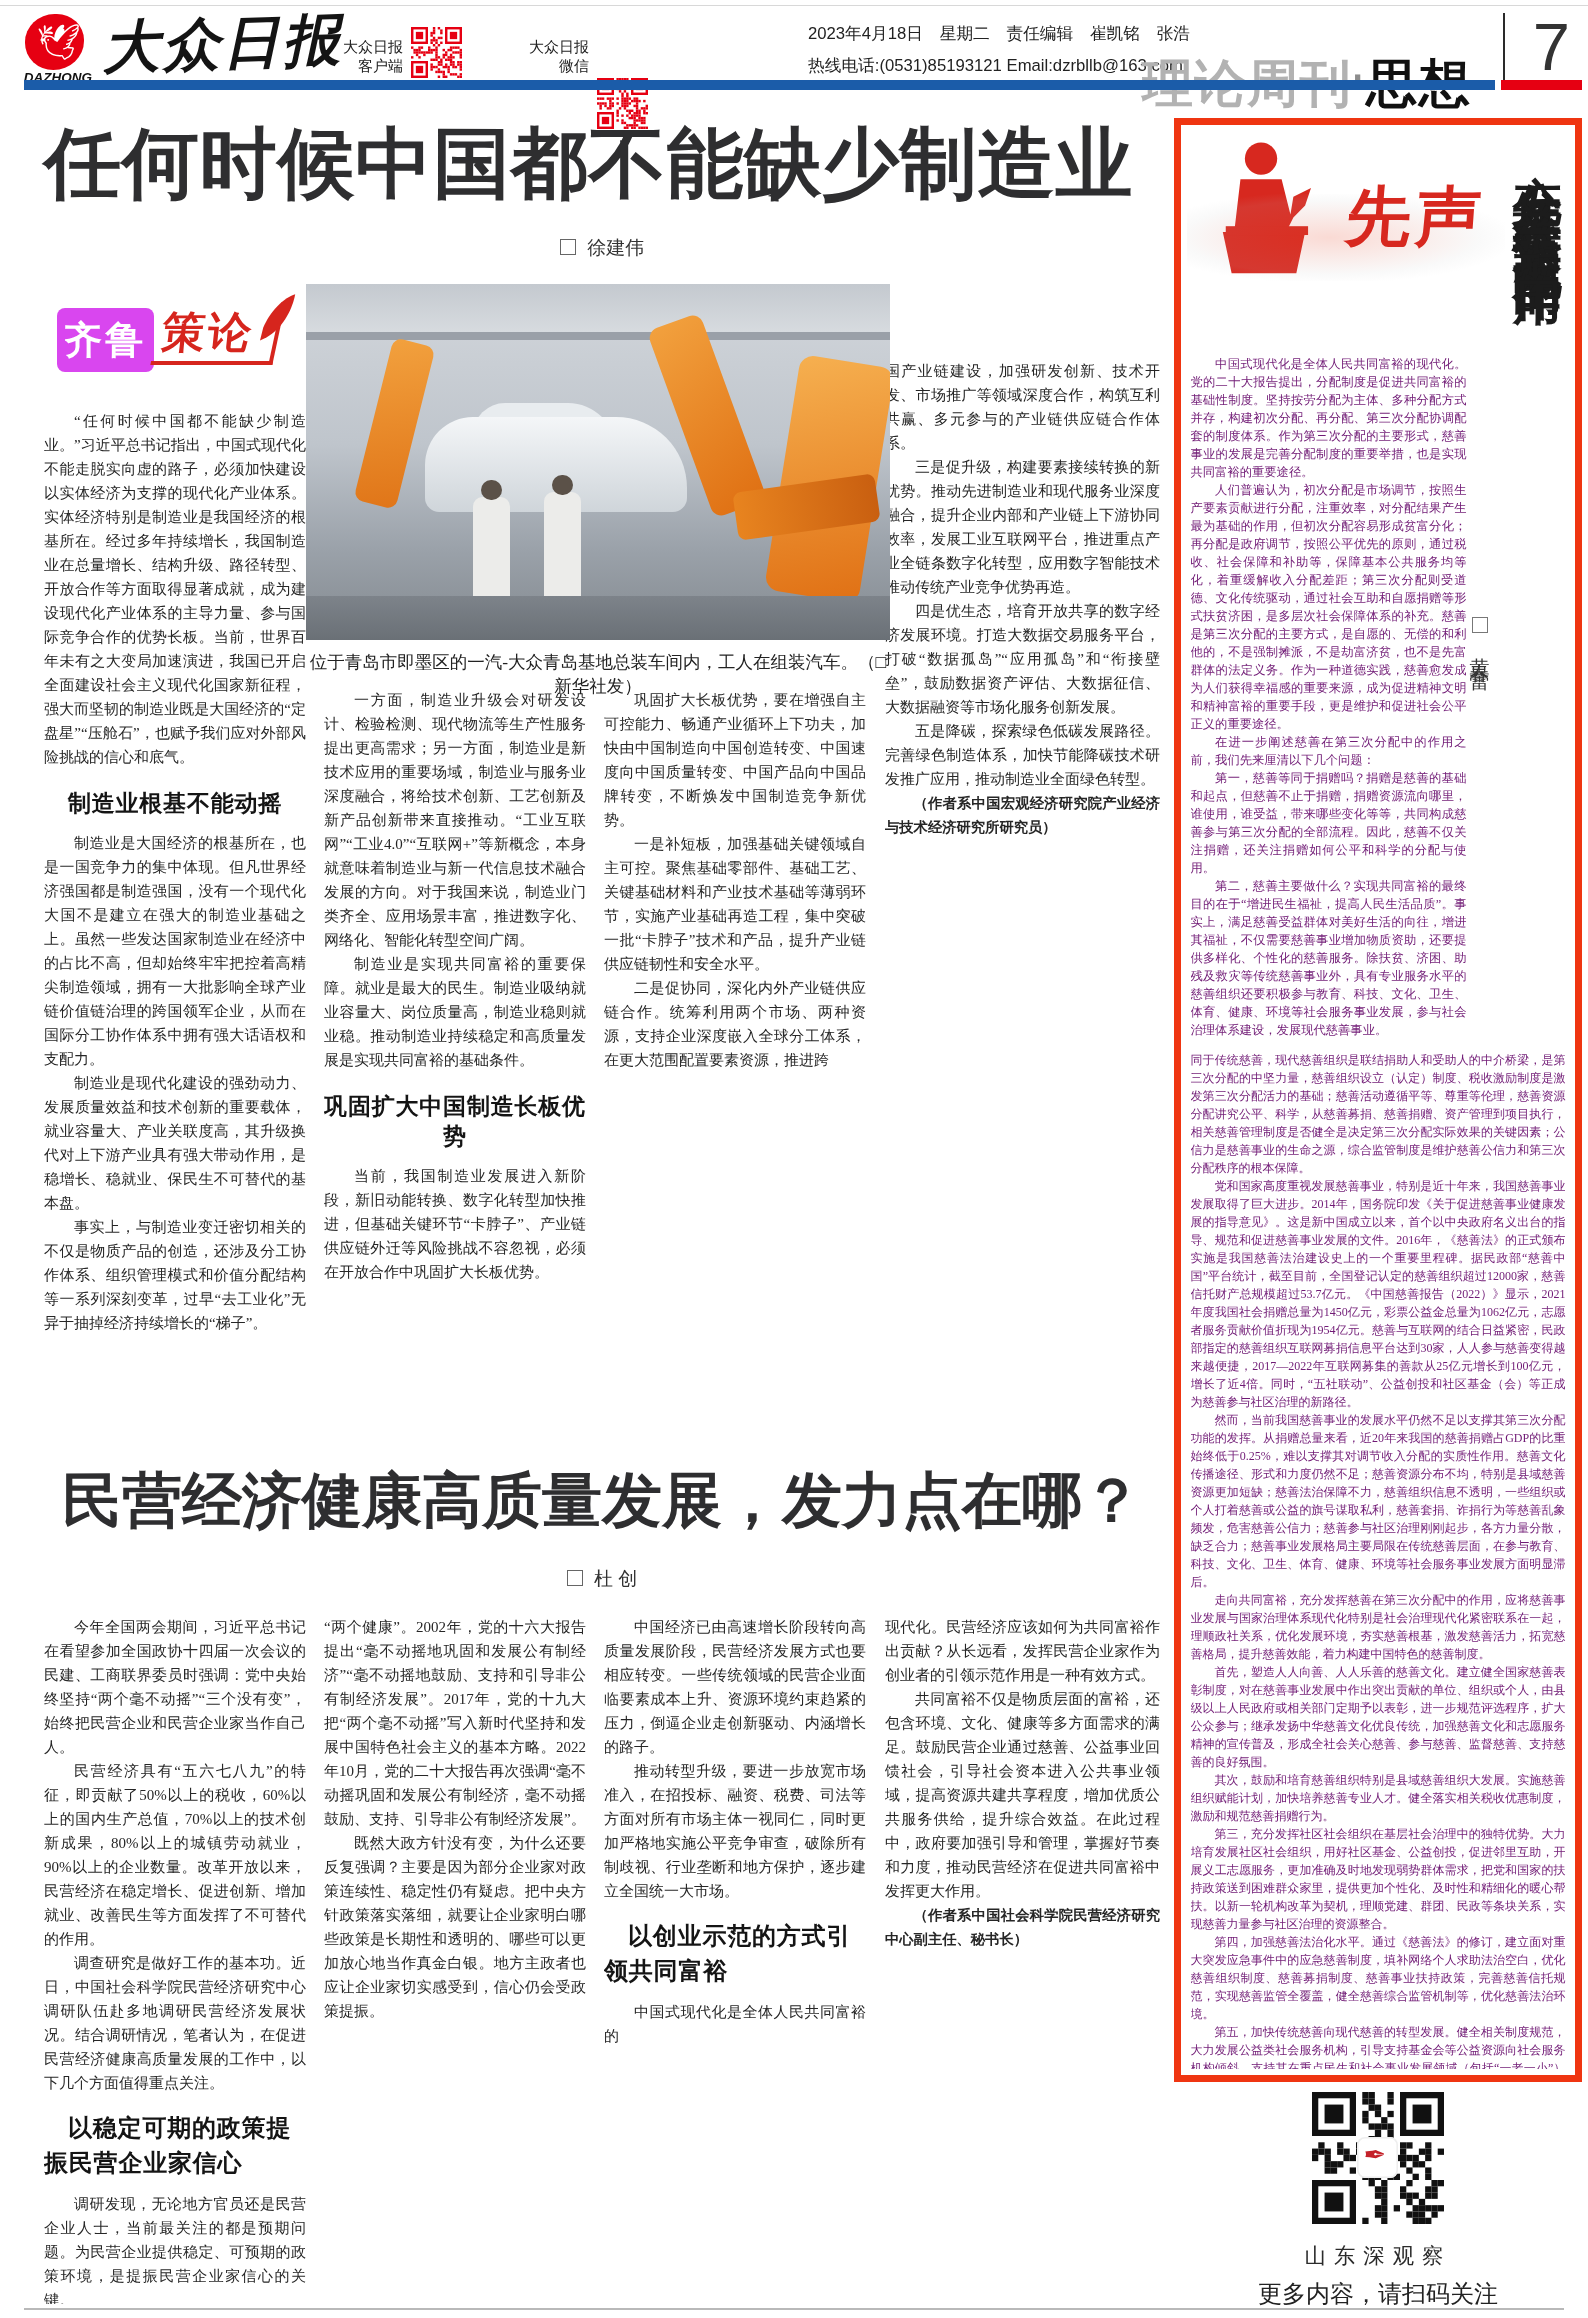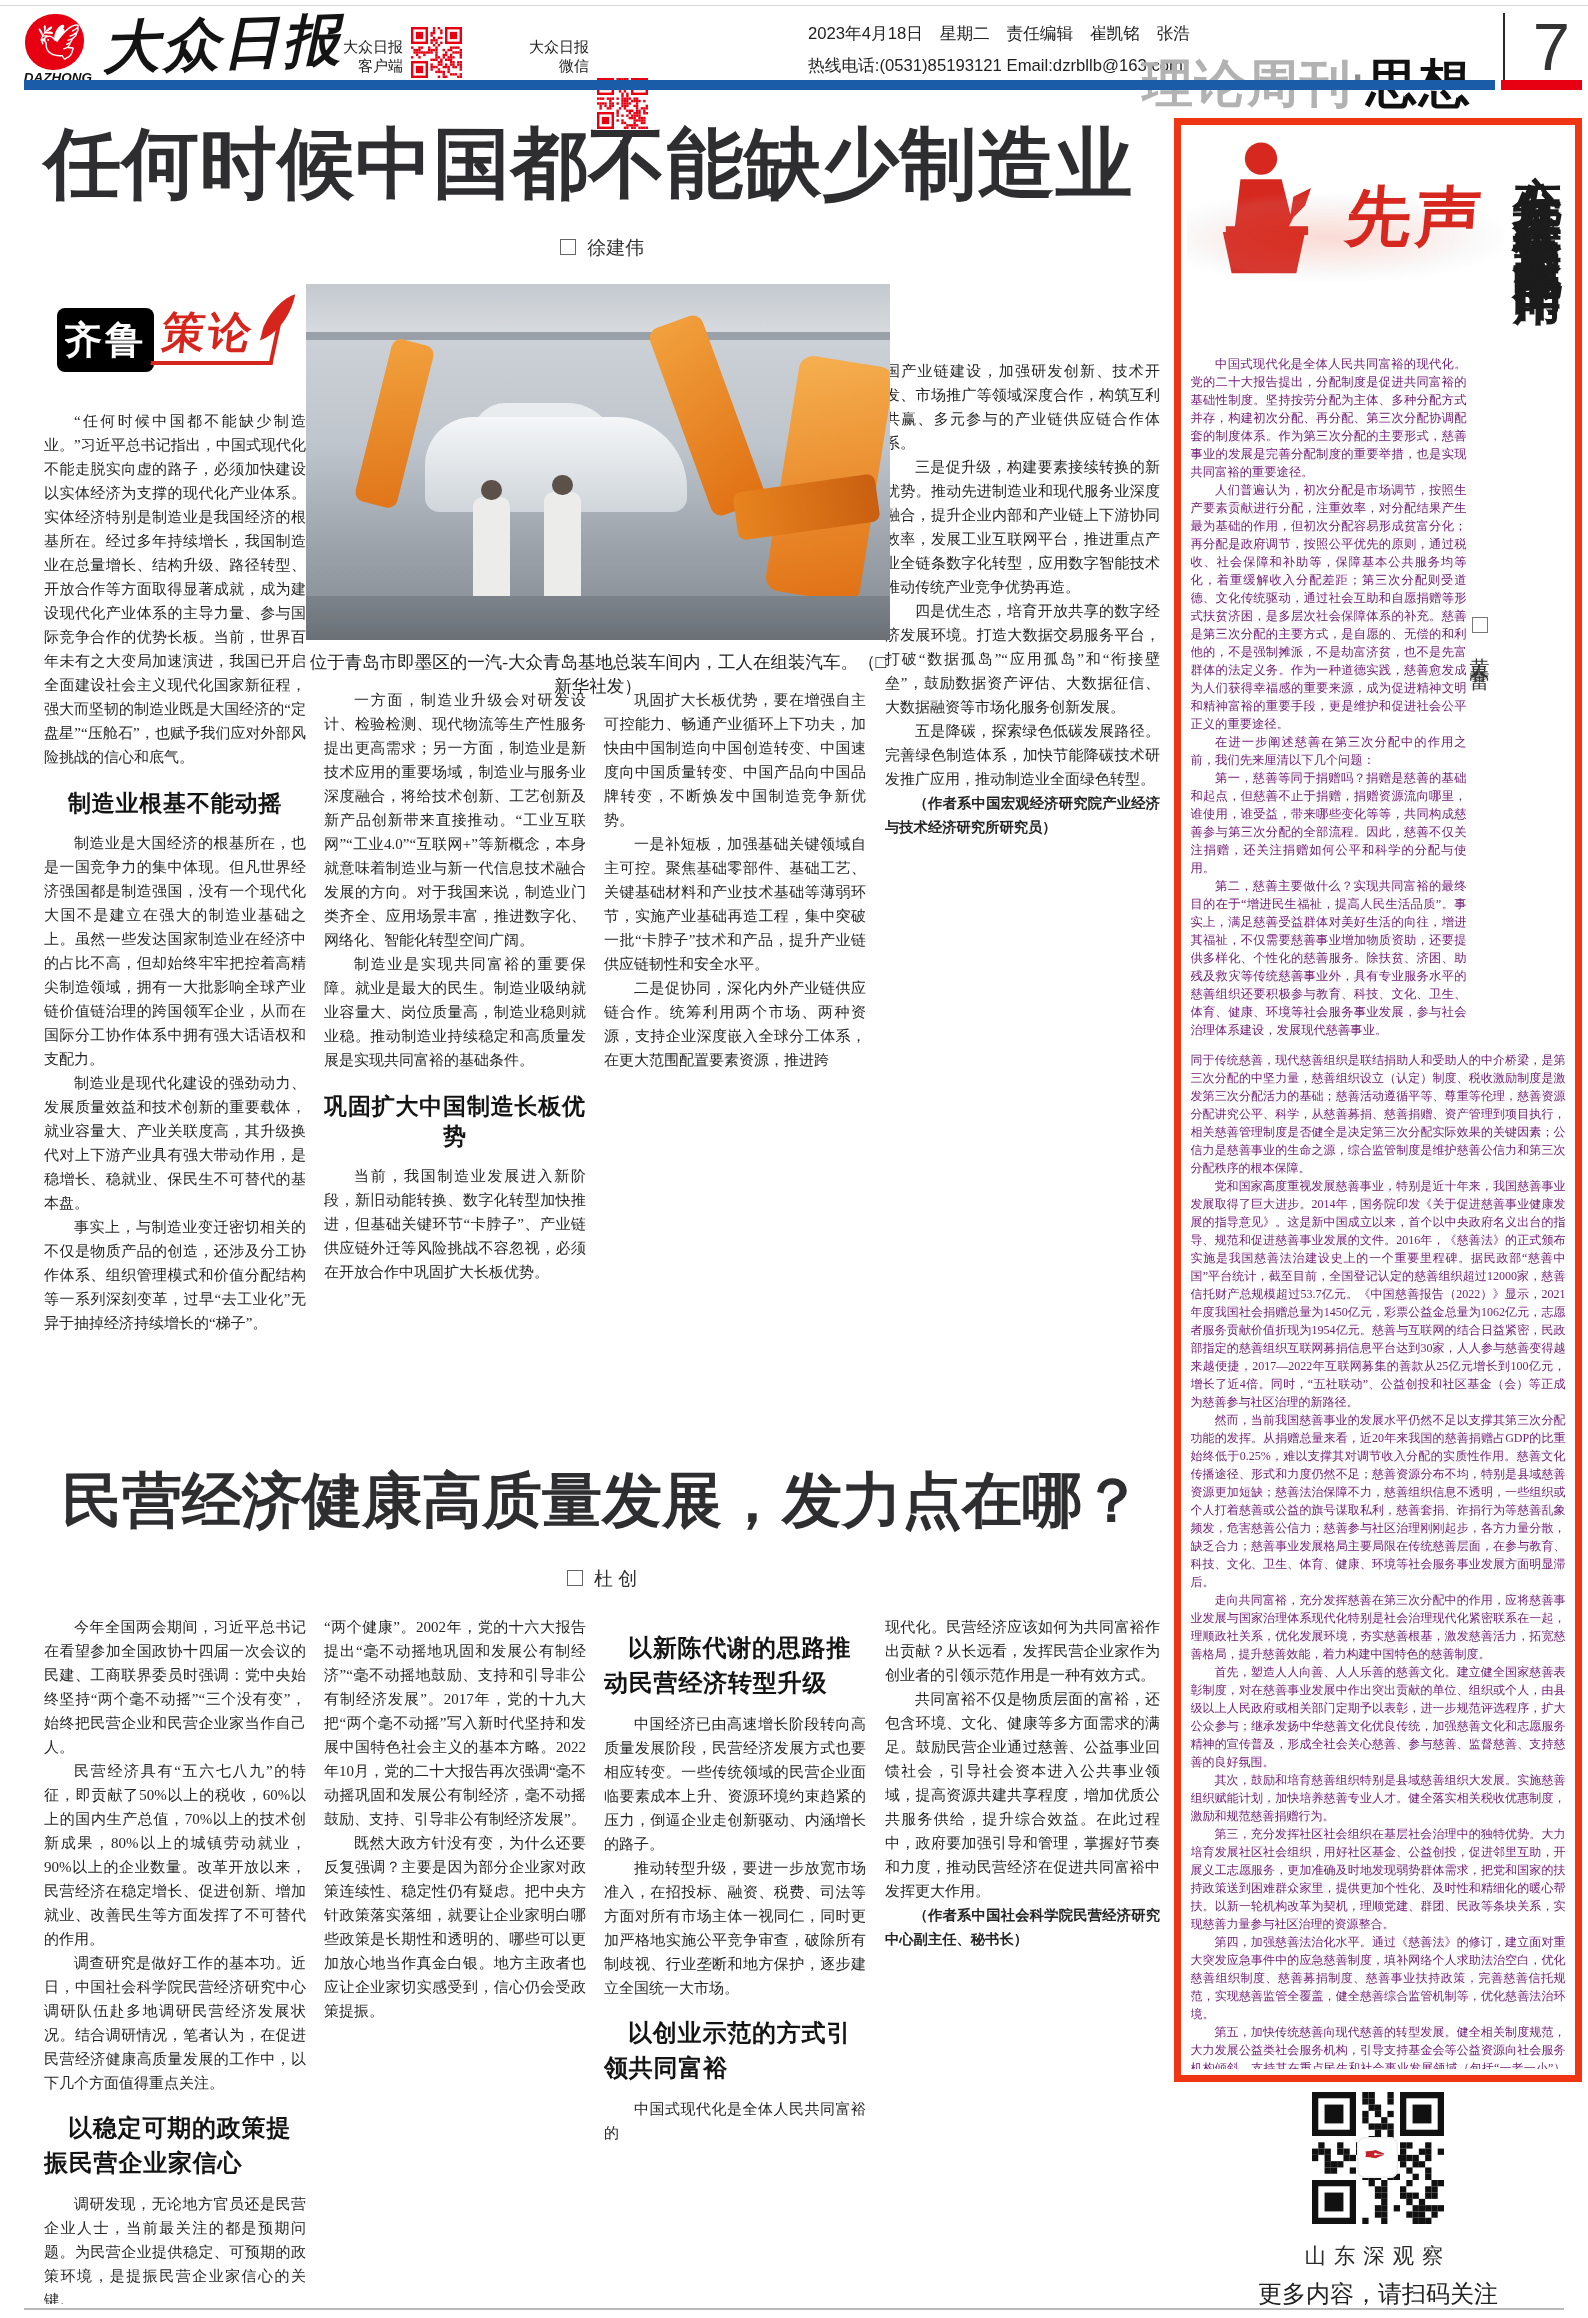--- a/index.html
+++ b/index.html
@@ -35,21 +35,21 @@
   
   .main-headline{position:absolute;left:44px;top:119px;width:1116px;text-align:left;
         font-family:"Liberation Sans",sans-serif;font-weight:900;font-size:77px;line-height:89px;
         letter-spacing:0.8px;color:#2e2e30;white-space:nowrap;}
   .byline{position:absolute;font-size:19px;color:#333;text-align:center;
         font-family:"Liberation Sans",sans-serif;}
   .byline .sq{display:inline-block;width:14.3px;height:14.3px;border:1.6px solid #666;margin-right:11px;vertical-align:-0.8px;}
 
   
   .qilu{position:absolute;left:52px;top:302px;width:238px;height:87px;}
-  .qilu .box{position:absolute;left:4.8px;top:6.4px;width:97px;height:64px;background:#000000;border-radius:8px;
+  .qilu .box{position:absolute;left:4.8px;top:6.4px;width:97px;height:64px;background:#d946ef;border-radius:8px;
         color:#fff;font-family:"Liberation Sans",sans-serif;font-weight:900;font-size:38px;text-align:center;line-height:64px;letter-spacing:3.2px;}
   .qilu .celun{position:absolute;left:110px;top:1.6px;font-family:"Liberation Sans",sans-serif;font-weight:900;
         font-size:43px;color:#d6251d;letter-spacing:3.2px;transform:skewX(-6deg);}
   .qilu .frame{position:absolute;left:105px;top:0px;width:118px;height:59px;border-right:4px solid #d6251d;
         border-bottom:4px solid #d6251d;transform:skewX(-12deg);}
   .qilu .quill{position:absolute;left:200px;top:-11px;width:48px;height:56px;color:#d6251d;}
 
   
   .article-col{position:absolute;font-family:"Liberation Serif",serif;font-size:15px;line-height:24px;
         color:#262626;text-align:justify;overflow:hidden;}
@@ -643,21 +643,20 @@
       <div class="blk h">以稳定可期的政策提振民营企业家信心</div>
       <div class="blk p">调研发现，无论地方官员还是民营企业人士，当前最关注的都是预期问题。为民营企业提供稳定、可预期的政策环境，是提振民营企业家信心的关键。</div>
     </div>
   <div class="article-col bottom-col" style="left:324px;top:1615px;width:262px;height:689px;">
 
   <div class="blk pc">“两个健康”。2002年，党的十六大报告提出“毫不动摇地巩固和发展公有制经济”“毫不动摇地鼓励、支持和引导非公有制经济发展”。2017年，党的十九大把“两个毫不动摇”写入新时代坚持和发展中国特色社会主义的基本方略。2022年10月，党的二十大报告再次强调“毫不动摇巩固和发展公有制经济，毫不动摇鼓励、支持、引导非公有制经济发展”。</div>
       <div class="blk p">既然大政方针没有变，为什么还要反复强调？主要是因为部分企业家对政策连续性、稳定性仍有疑虑。把中央方针政策落实落细，就要让企业家明白哪些政策是长期性和透明的、哪些可以更加放心地当作真金白银。地方主政者也应让企业家切实感受到，信心仍会受政策提振。</div>
     </div>
   <div class="article-col bottom-col" style="left:604px;top:1615px;width:262px;height:689px;">
 
-  <div class="blk h">以新陈代谢的思路推动民营经济转型升级</div>
       <div class="blk p">中国经济已由高速增长阶段转向高质量发展阶段，民营经济发展方式也要相应转变。一些传统领域的民营企业面临要素成本上升、资源环境约束趋紧的压力，倒逼企业走创新驱动、内涵增长的路子。</div>
       <div class="blk p">推动转型升级，要进一步放宽市场准入，在招投标、融资、税费、司法等方面对所有市场主体一视同仁，同时更加严格地实施公平竞争审查，破除所有制歧视、行业垄断和地方保护，逐步建立全国统一大市场。</div>
       <div class="blk h">以创业示范的方式引领共同富裕</div>
       <div class="blk p">中国式现代化是全体人民共同富裕的</div>
     </div>
   <div class="article-col bottom-col" style="left:885px;top:1615px;width:275px;height:689px;">
 
   <div class="blk pc">现代化。民营经济应该如何为共同富裕作出贡献？从长远看，发挥民营企业家作为创业者的引领示范作用是一种有效方式。</div>
       <div class="blk p">共同富裕不仅是物质层面的富裕，还包含环境、文化、健康等多方面需求的满足。鼓励民营企业通过慈善、公益事业回馈社会，引导社会资本进入公共事业领域，提高资源共建共享程度，增加优质公共服务供给，提升综合效益。在此过程中，政府要加强引导和管理，掌握好节奏和力度，推动民营经济在促进共同富裕中发挥更大作用。</div>
       <div class="blk credit">（作者系中国社会科学院民营经济研究中心副主任、秘书长）</div>

